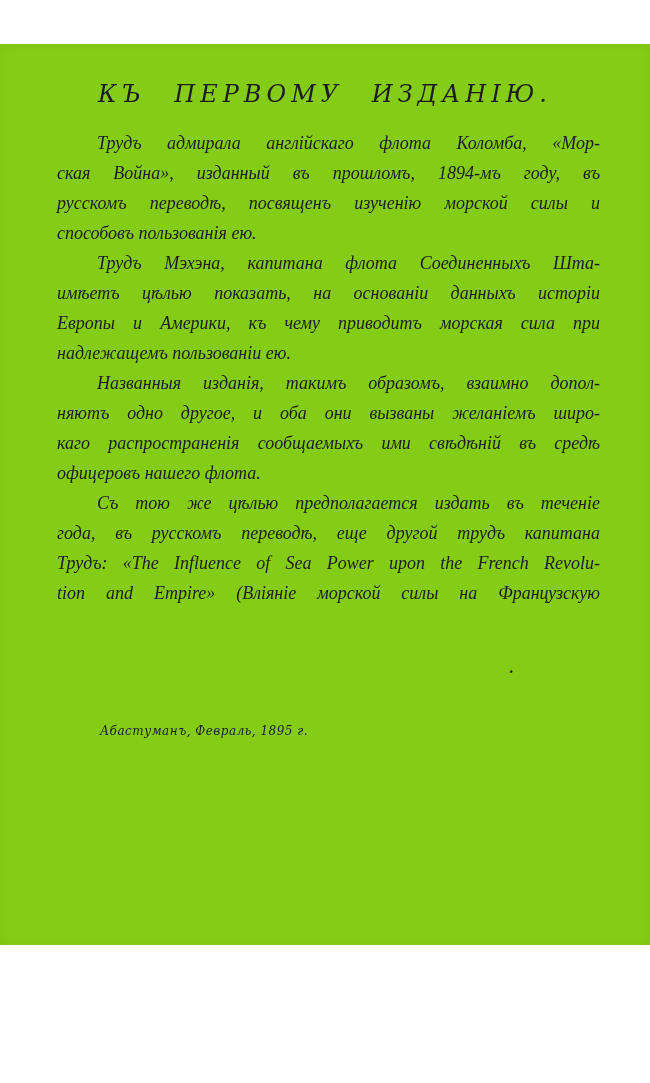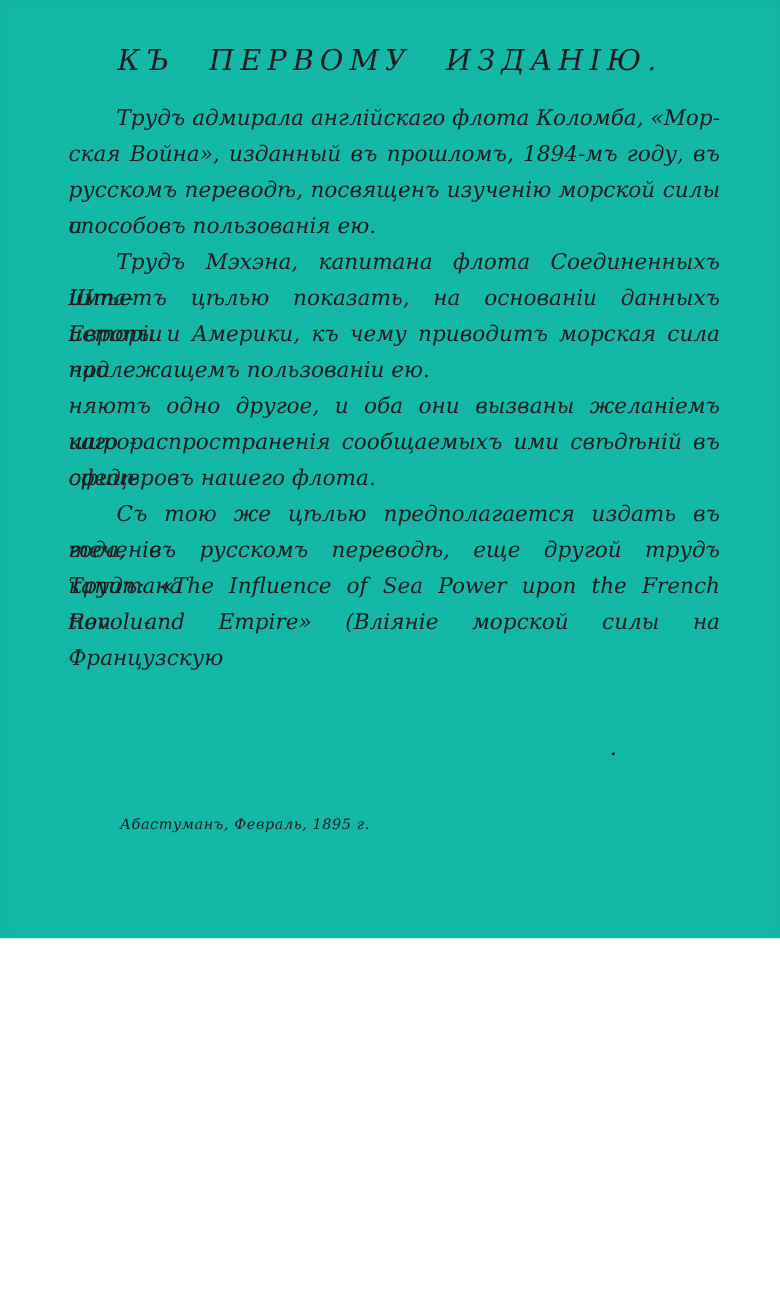--- a/index.html
+++ b/index.html
@@ -3,27 +3,28 @@
 <meta charset="utf-8">
 <style>
   html, body {
     margin: 0;
     padding: 0;
     background: #ffffff;
   }
   .page {
     position: relative;
     width: 650px;
-    height: 782px;
-    background: #14b8a6;
+    height: 901px;
+    background: #84cc16;
     box-shadow: inset 0 0 10px rgba(0,0,0,0.05);
     font-family: "DejaVu Serif", serif;
     font-style: italic;
     color: #1d1d1d;
     overflow: hidden;
+    margin-top: 44px;
   }
   .title {
     position: absolute;
     top: 36px;
     left: 0;
     width: 100%;
     margin: 0;
     text-align: center;
     font-size: 24px;
     font-weight: normal;
@@ -37,20 +38,21 @@
     width: 543px;
     font-size: 18px;
     line-height: 30px;
   }
   .line {
     text-align: justify;
     text-align-last: justify;
     hyphens: none;
     height: 30px;
     overflow: visible;
+    font-family: Liberation Serif, serif;
   }
   .line.indent {
     text-indent: 40px;
   }
   .line.end {
     text-align-last: left;
   }
   .stray-dot {
     position: absolute;
     left: 508px;
@@ -75,20 +77,21 @@
 
   <div class="text-block">
     <div class="line indent">Трудъ адмирала англійскаго флота Коломба, «Мор-</div>
     <div class="line">ская Война», изданный въ прошломъ, 1894-мъ году, въ</div>
     <div class="line">русскомъ переводѣ, посвященъ изученію морской силы и</div>
     <div class="line end">способовъ пользованія ею.</div>
     <div class="line indent">Трудъ Мэхэна, капитана флота Соединенныхъ Шта-</div>
     <div class="line">имѣетъ цѣлью показать, на основаніи данныхъ исторіи</div>
     <div class="line">Европы и Америки, къ чему приводитъ морская сила при</div>
     <div class="line end">надлежащемъ пользованіи ею.</div>
+    <div class="line indent">Названныя изданія, такимъ образомъ, взаимно допол-</div>
     <div class="line">няютъ одно другое, и оба они вызваны желаніемъ широ-</div>
     <div class="line">каго распространенія сообщаемыхъ ими свѣдѣній въ средѣ</div>
     <div class="line end">офицеровъ нашего флота.</div>
     <div class="line indent">Съ тою же цѣлью предполагается издать въ теченіе</div>
     <div class="line">года, въ русскомъ переводѣ, еще другой трудъ капитана</div>
     <div class="line">Трудъ: «The Influence of Sea Power upon the French Revolu-</div>
     <div class="line">tion and Empire» (Вліяніе морской силы на Французскую</div>
   </div>
 
   <div class="stray-dot">.</div>

